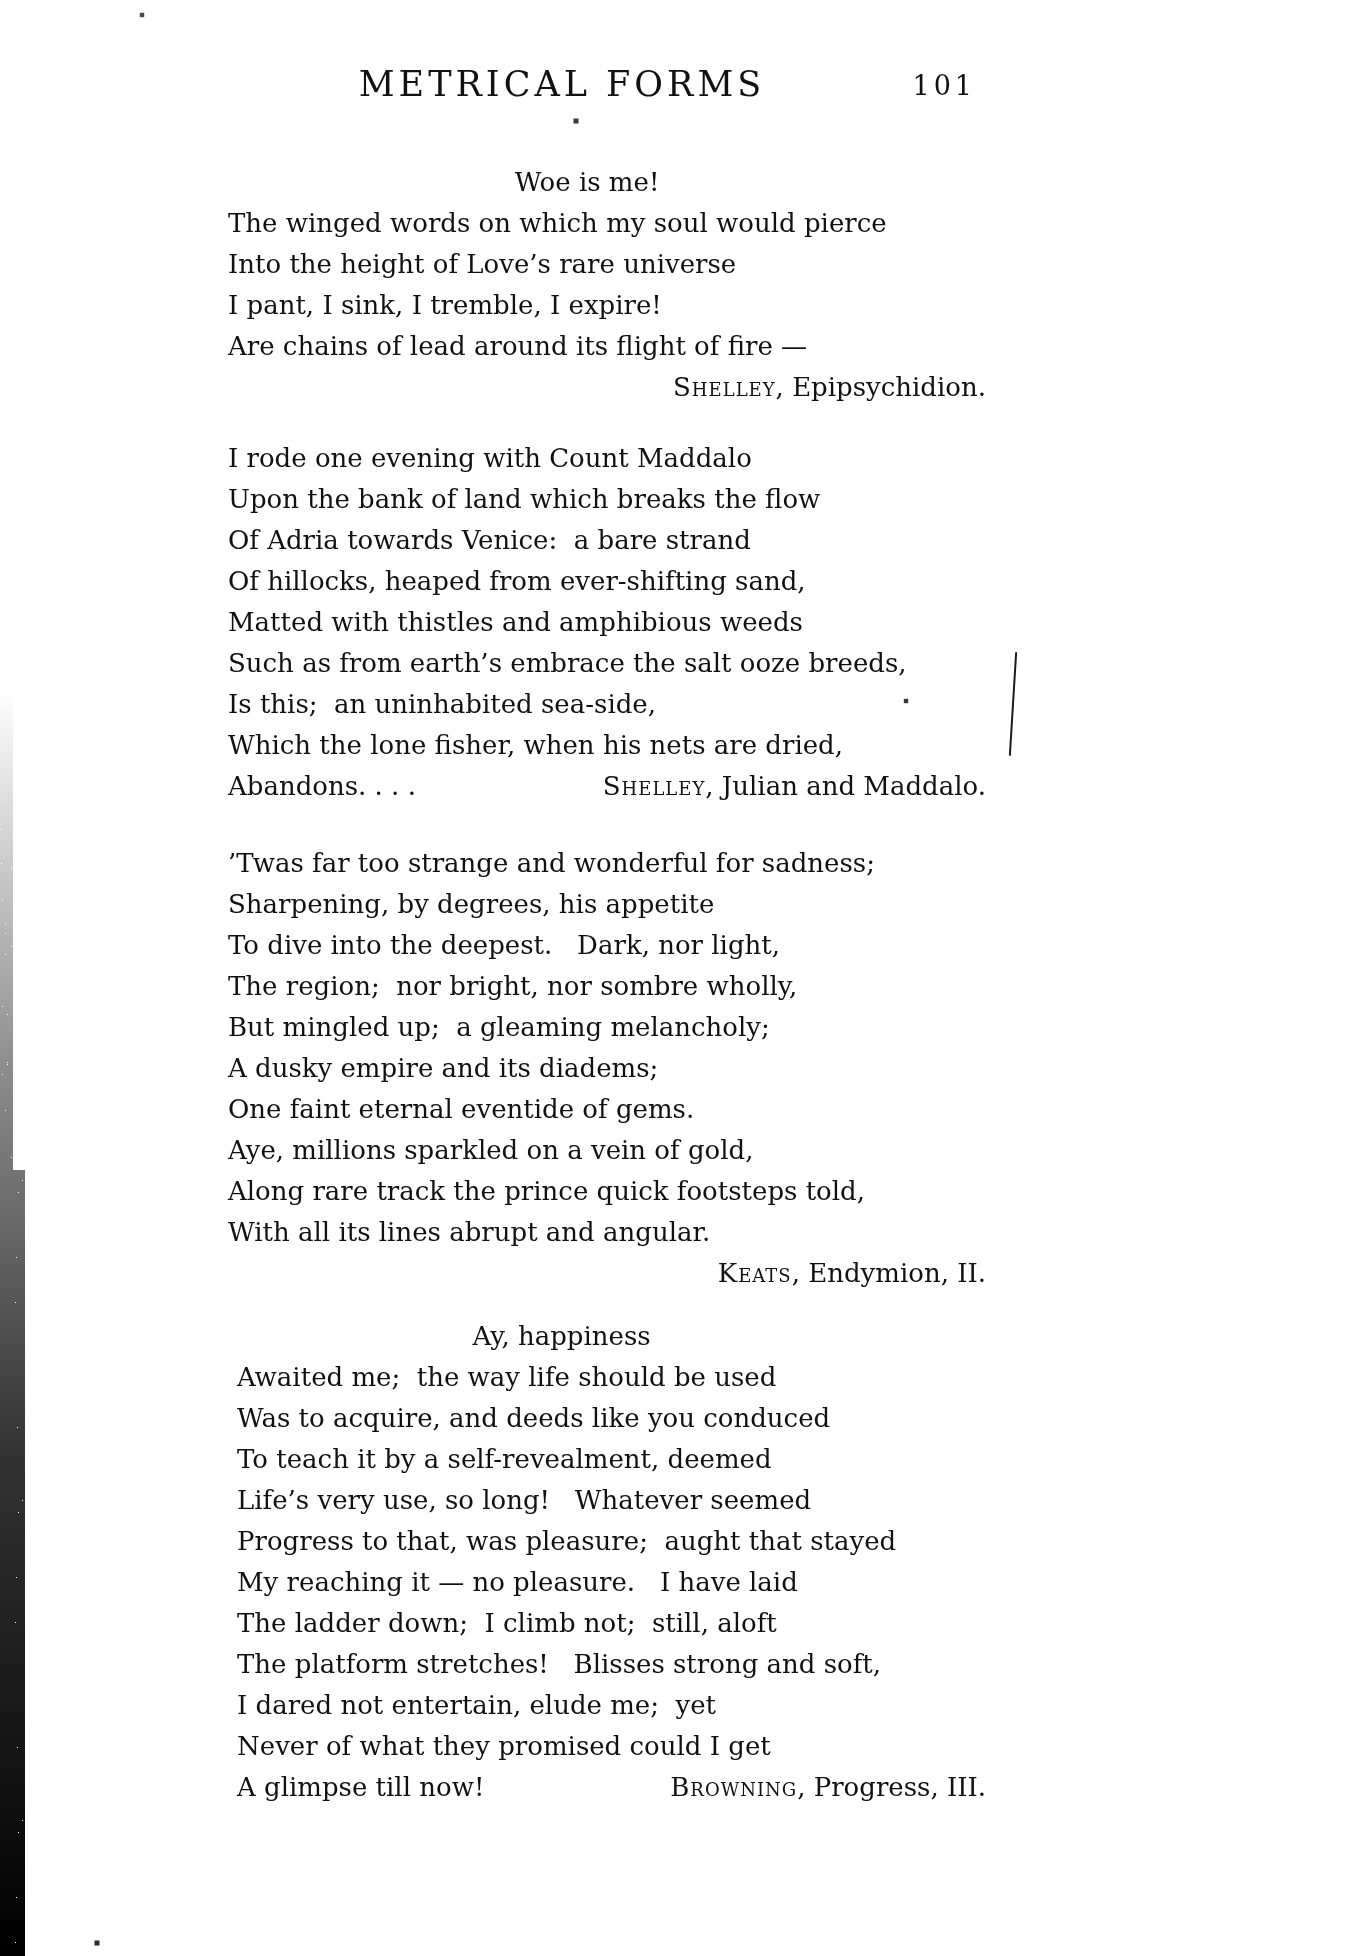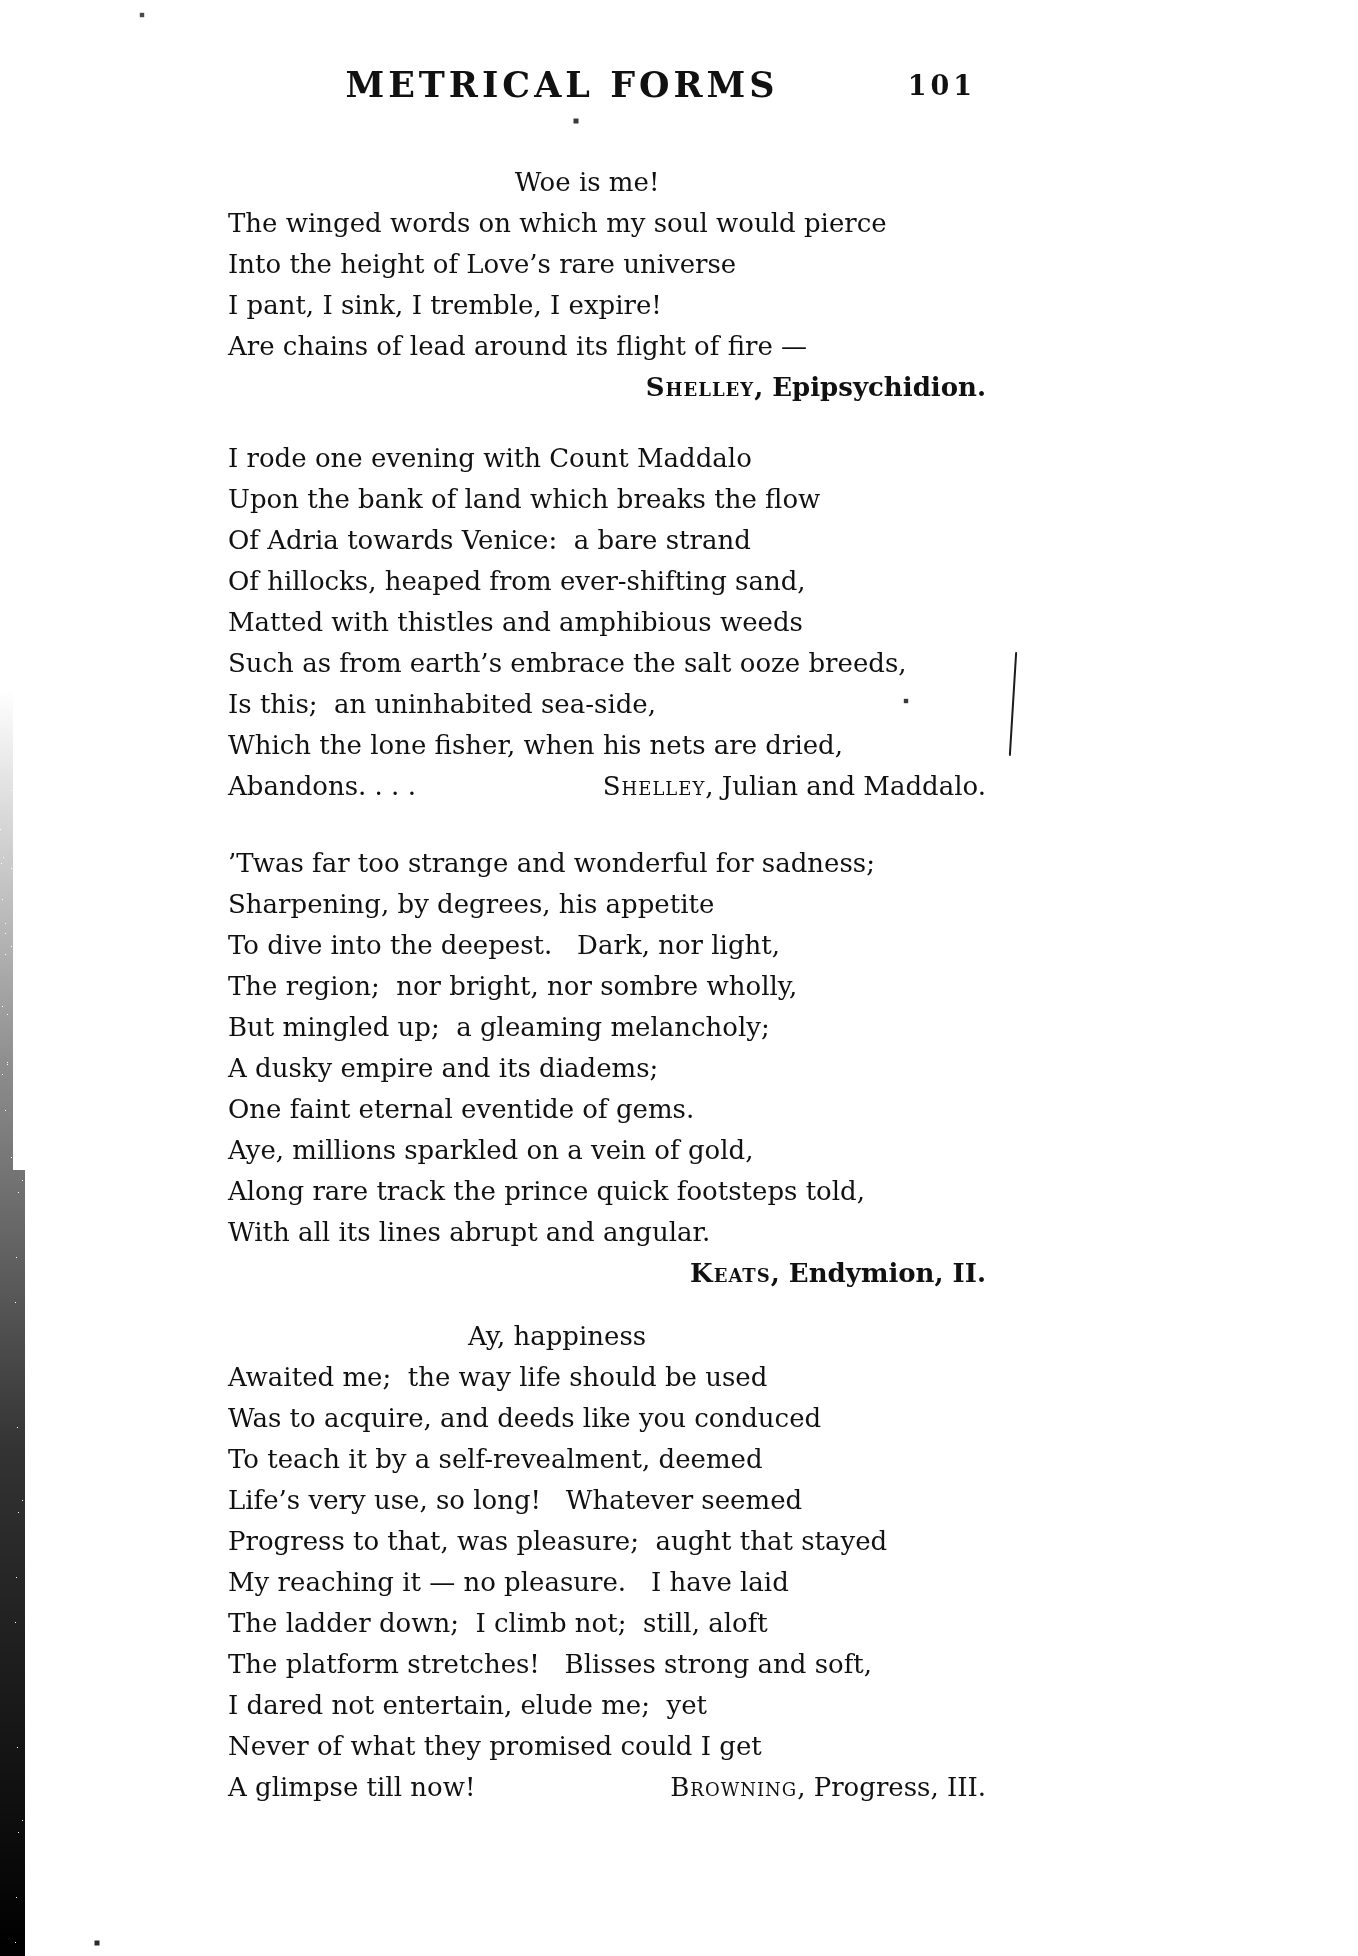--- a/index.html
+++ b/index.html
@@ -16,21 +16,20 @@
     color: #111111;
   }
 
   
   .running-head {
     position: absolute;
     top: 64px;
     left: 228px;
     width: 758px;
     height: 48px;
-    font-weight: bold;
   }
   .head-title {
     position: absolute;
     left: 0;
     width: 100%;
     text-align: center;
     transform: translateX(-45px);
     font-size: 35px;
     letter-spacing: 4px;
     white-space: pre;
@@ -46,33 +45,33 @@
   
   .column {
     position: absolute;
     left: 228px;
     top: 162px;
     width: 758px;
   }
   .poem { margin: 0; }
   .gap-1 { margin-top: 30px; }
   .gap-2 { margin-top: 36px; }
-  .gap-3 { margin-top: 22px; }
+  .gap-3 { margin-top: 22px; margin-left: 9px; }
 
   .line {
     font-size: 26px;
     line-height: 41px;
     height: 41px;
     white-space: pre;
   }
   .opening { text-align: center; }
   .p1-opening { transform: translateX(-20px); }
   .p4-opening { transform: translateX(-50px); }
 
-  .attribution { text-align: right; font-weight: bold; }
+  .attribution { text-align: right; }
   .author {
     font-variant: small-caps;
     letter-spacing: 1px;
   }
   .closing-row {
     display: flex;
     justify-content: space-between;
     align-items: flex-start;
   }
 

